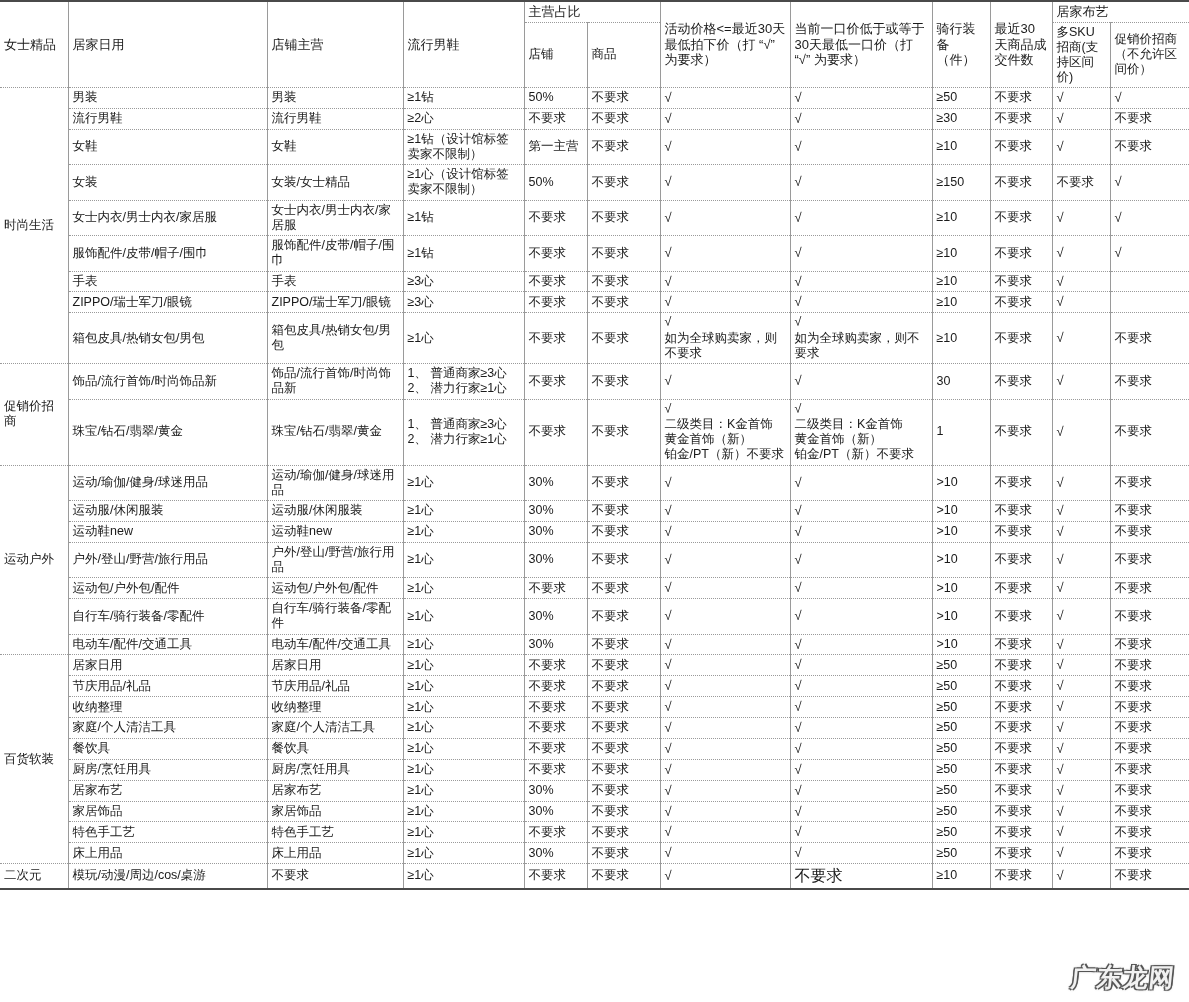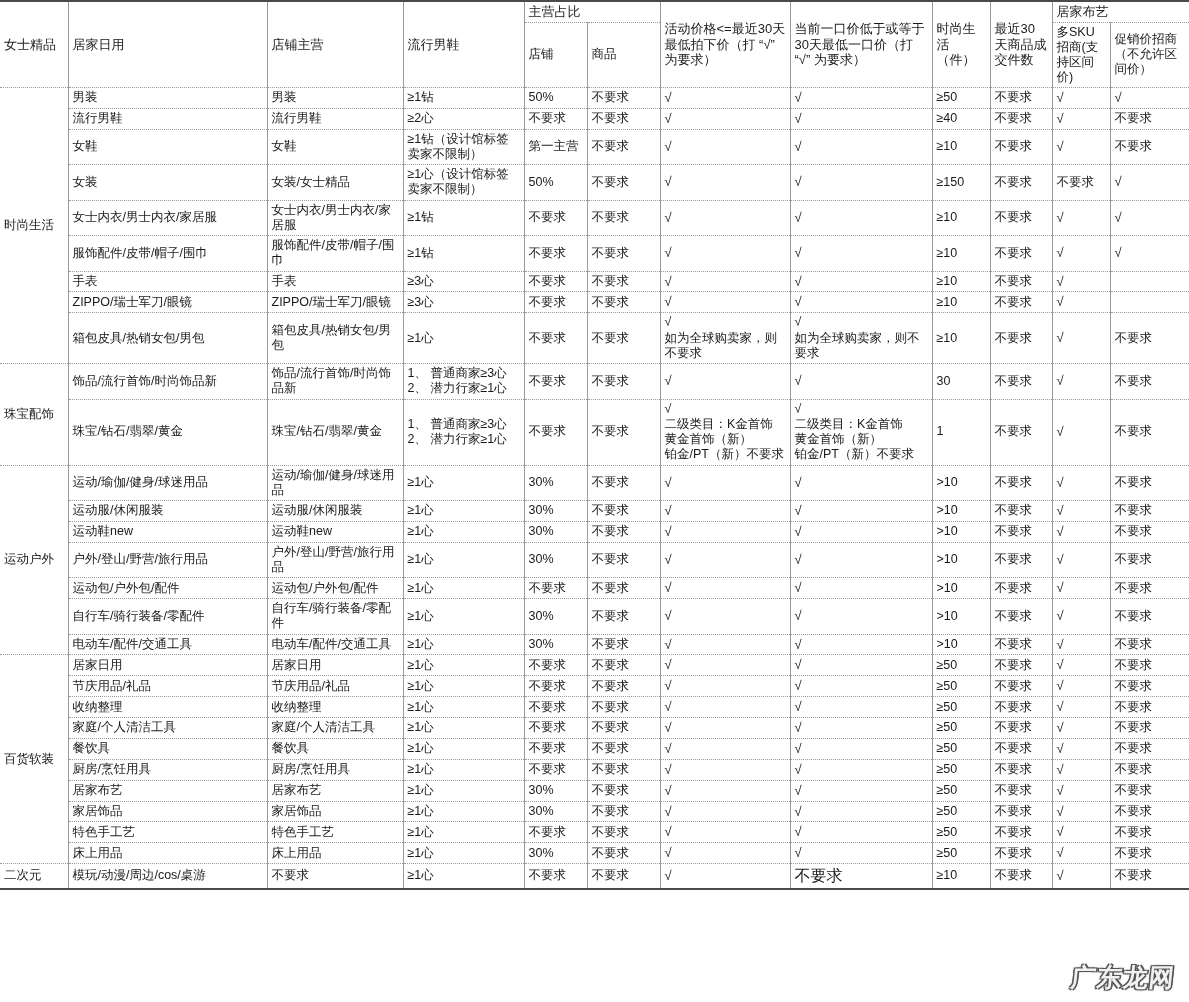--- a/index.html
+++ b/index.html
@@ -96,21 +96,21 @@
     <tbody>
 
       <tr class="hdr-top">
         <td rowspan="2" class="hdr">女士精品</td>
         <td rowspan="2" class="hdr">居家日用</td>
         <td rowspan="2" class="hdr">店铺主营</td>
         <td rowspan="2" class="hdr">流行男鞋</td>
         <td colspan="2">主营占比</td>
         <td rowspan="2" class="hdr">活动价格&lt;=最近30天最低拍下价（打 “√” 为要求）</td>
         <td rowspan="2" class="hdr">当前一口价低于或等于30天最低一口价（打 “√” 为要求）</td>
-        <td rowspan="2" class="hdr">时尚生活（件）</td>
+        <td rowspan="2" class="hdr">骑行装备（件）</td>
         <td rowspan="2" class="hdr">最近30天商品成交件数</td>
         <td colspan="2">居家布艺</td>
       </tr>
       <tr class="hdr">
         <td>店铺</td>
         <td>商品</td>
         <td>多SKU招商(支持区间价)</td>
         <td>促销价招商（不允许区间价）</td>
       </tr>
     </tbody>
@@ -130,21 +130,21 @@
           <td class="chk">√</td>
         </tr>
         <tr>
           <td>流行男鞋</td>
           <td>流行男鞋</td>
           <td>≥2心</td>
           <td>不要求</td>
           <td>不要求</td>
           <td class="chk">√</td>
           <td class="chk">√</td>
-          <td>≥40</td>
+          <td>≥30</td>
           <td>不要求</td>
           <td class="chk">√</td>
           <td>不要求</td>
         </tr>
         <tr>
           <td>女鞋</td>
           <td>女鞋</td>
           <td>≥1钻（设计馆标签卖家不限制）</td>
           <td>第一主营</td>
           <td>不要求</td>
@@ -227,21 +227,21 @@
           <td>不要求</td>
           <td>不要求</td>
           <td>√<br>如为全球购卖家，则不要求</td>
           <td>√<br>如为全球购卖家，则不要求</td>
           <td>≥10</td>
           <td>不要求</td>
           <td class="chk">√</td>
           <td>不要求</td>
         </tr>
         <tr>
-          <td rowspan="2" class="grp">珠宝配饰</td>
+          <td rowspan="2" class="grp">促销价招商</td>
           <td>饰品/流行首饰/时尚饰品新</td>
           <td>饰品/流行首饰/时尚饰品新</td>
           <td>1、 普通商家≥3心<br>2、 潜力行家≥1心</td>
           <td>不要求</td>
           <td>不要求</td>
           <td class="chk">√</td>
           <td class="chk">√</td>
           <td>30</td>
           <td>不要求</td>
           <td class="chk">√</td>

